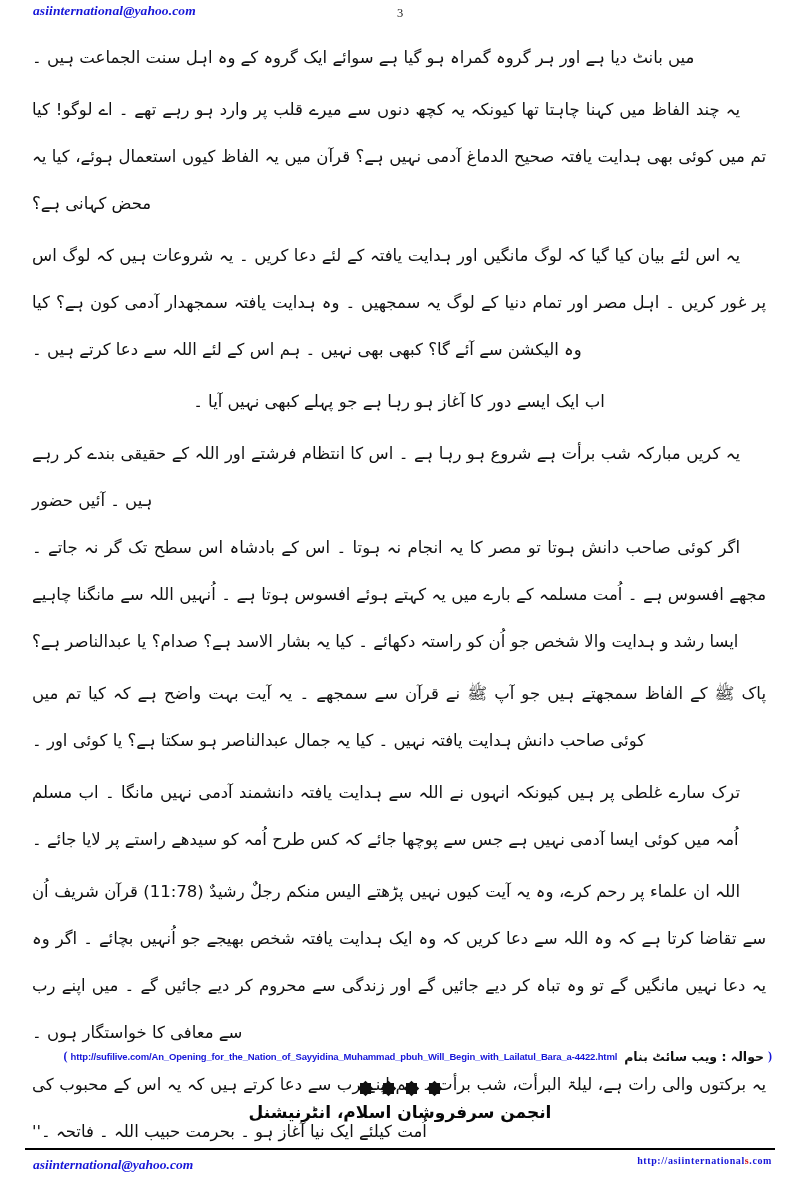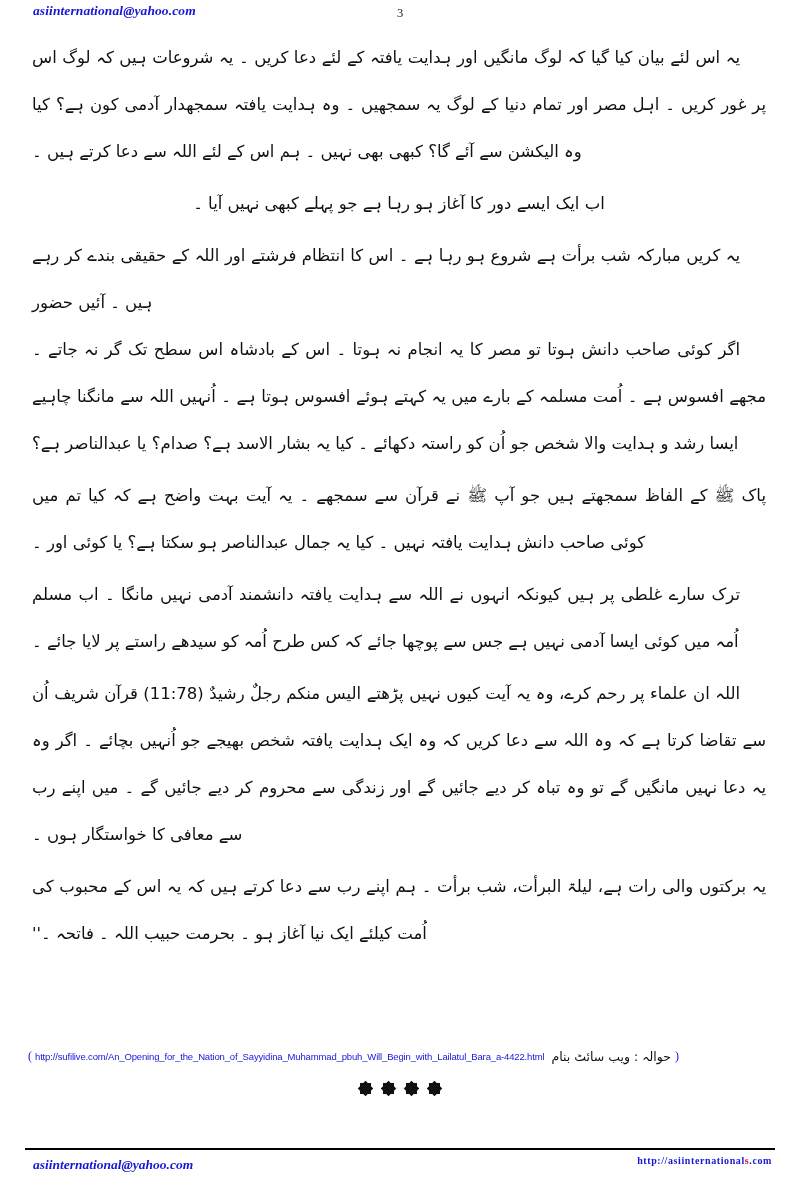--- a/index.html
+++ b/index.html
@@ -87,23 +87,24 @@
     margin-bottom: 0;
   }
 
   
   .citation-row {
     position: absolute;
     left: 28px;
     top: 1049px;
     width: 744px;
     direction: rtl;
-    text-align: left;
+    text-align: right;
     font-size: 0;
     white-space: nowrap;
+    font-weight: bold;
   }
   .citation-paren {
     font-family: "Liberation Serif", "DejaVu Serif", serif;
     font-size: 12px;
     color: #1616d8;
     vertical-align: middle;
   }
   .citation-label {
     font-family: "DejaVu Sans", "Liberation Sans", sans-serif;
     font-size: 12.5px;
@@ -224,21 +225,23 @@
 
 <div class="page">
 
   <div class="page-header">
     <div class="header-email">asiinternational@yahoo.com</div>
     <div class="page-number">3</div>
   </div>
 
   <div class="body-area">
 
-
+    <p class="urdu-para">میں بانٹ دیا ہے اور ہر گروہ گمراہ ہو گیا ہے سوائے ایک گروہ کے وہ اہل سنت الجماعت ہیں ۔</p>
+
+    <p class="urdu-para indent-first">یہ چند الفاظ میں کہنا چاہتا تھا کیونکہ یہ کچھ دنوں سے میرے قلب پر وارد ہو رہے تھے ۔ اے لوگو! کیا تم میں کوئی بھی ہدایت یافتہ صحیح الدماغ آدمی نہیں ہے؟ قرآن میں یہ الفاظ کیوں استعمال ہوئے، کیا یہ محض کہانی ہے؟</p>
 
     <p class="urdu-para indent-first">یہ اس لئے بیان کیا گیا کہ لوگ مانگیں اور ہدایت یافتہ کے لئے دعا کریں ۔ یہ شروعات ہیں کہ لوگ اس پر غور کریں ۔ اہل مصر اور تمام دنیا کے لوگ یہ سمجھیں ۔ وہ ہدایت یافتہ سمجھدار آدمی کون ہے؟ کیا وہ الیکشن سے آئے گا؟ کبھی بھی نہیں ۔ ہم اس کے لئے اللہ سے دعا کرتے ہیں ۔</p>
 
     <p class="urdu-para center">اب ایک ایسے دور کا آغاز ہو رہا ہے جو پہلے کبھی نہیں آیا ۔</p>
 
     <p class="urdu-para indent-first tight">یہ کریں مبارکہ شب برأت ہے شروع ہو رہا ہے ۔ اس کا انتظام فرشتے اور اللہ کے حقیقی بندے کر رہے ہیں ۔ آئیں حضور</p>
 
     <p class="urdu-para indent-first">اگر کوئی صاحب دانش ہوتا تو مصر کا یہ انجام نہ ہوتا ۔ اس کے بادشاہ اس سطح تک گر نہ جاتے ۔ مجھے افسوس ہے ۔ اُمت مسلمہ کے بارے میں یہ کہتے ہوئے افسوس ہوتا ہے ۔ اُنہیں اللہ سے مانگنا چاہیے ایسا رشد و ہدایت والا شخص جو اُن کو راستہ دکھائے ۔ کیا یہ بشار الاسد ہے؟ صدام؟ یا عبدالناصر ہے؟</p>
 
     <p class="urdu-para">پاک ﷺ کے الفاظ سمجھتے ہیں جو آپ ﷺ نے قرآن سے سمجھے ۔ یہ آیت بہت واضح ہے کہ کیا تم میں کوئی صاحب دانش ہدایت یافتہ نہیں ۔ کیا یہ جمال عبدالناصر ہو سکتا ہے؟ یا کوئی اور ۔</p>
@@ -258,20 +261,21 @@
     <span class="citation-paren">)</span>
   </div>
 
   <div class="ornament-row">
     <span class="ornament-star"><span class="ornament-core"></span></span>
     <span class="ornament-star"><span class="ornament-core"></span></span>
     <span class="ornament-star"><span class="ornament-core"></span></span>
     <span class="ornament-star"><span class="ornament-core"></span></span>
   </div>
 
+  <div class="org-name">انجمن سرفروشان اسلام، انٹرنیشنل</div>
 
   <div class="page-footer">
     <div class="footer-rule"></div>
     <div class="footer-email">asiinternational@yahoo.com</div>
     <div class="footer-url">
       <span>http://asiinternational</span><span class="url-accent">s</span><span>.com</span>
     </div>
   </div>
 
 </div>

